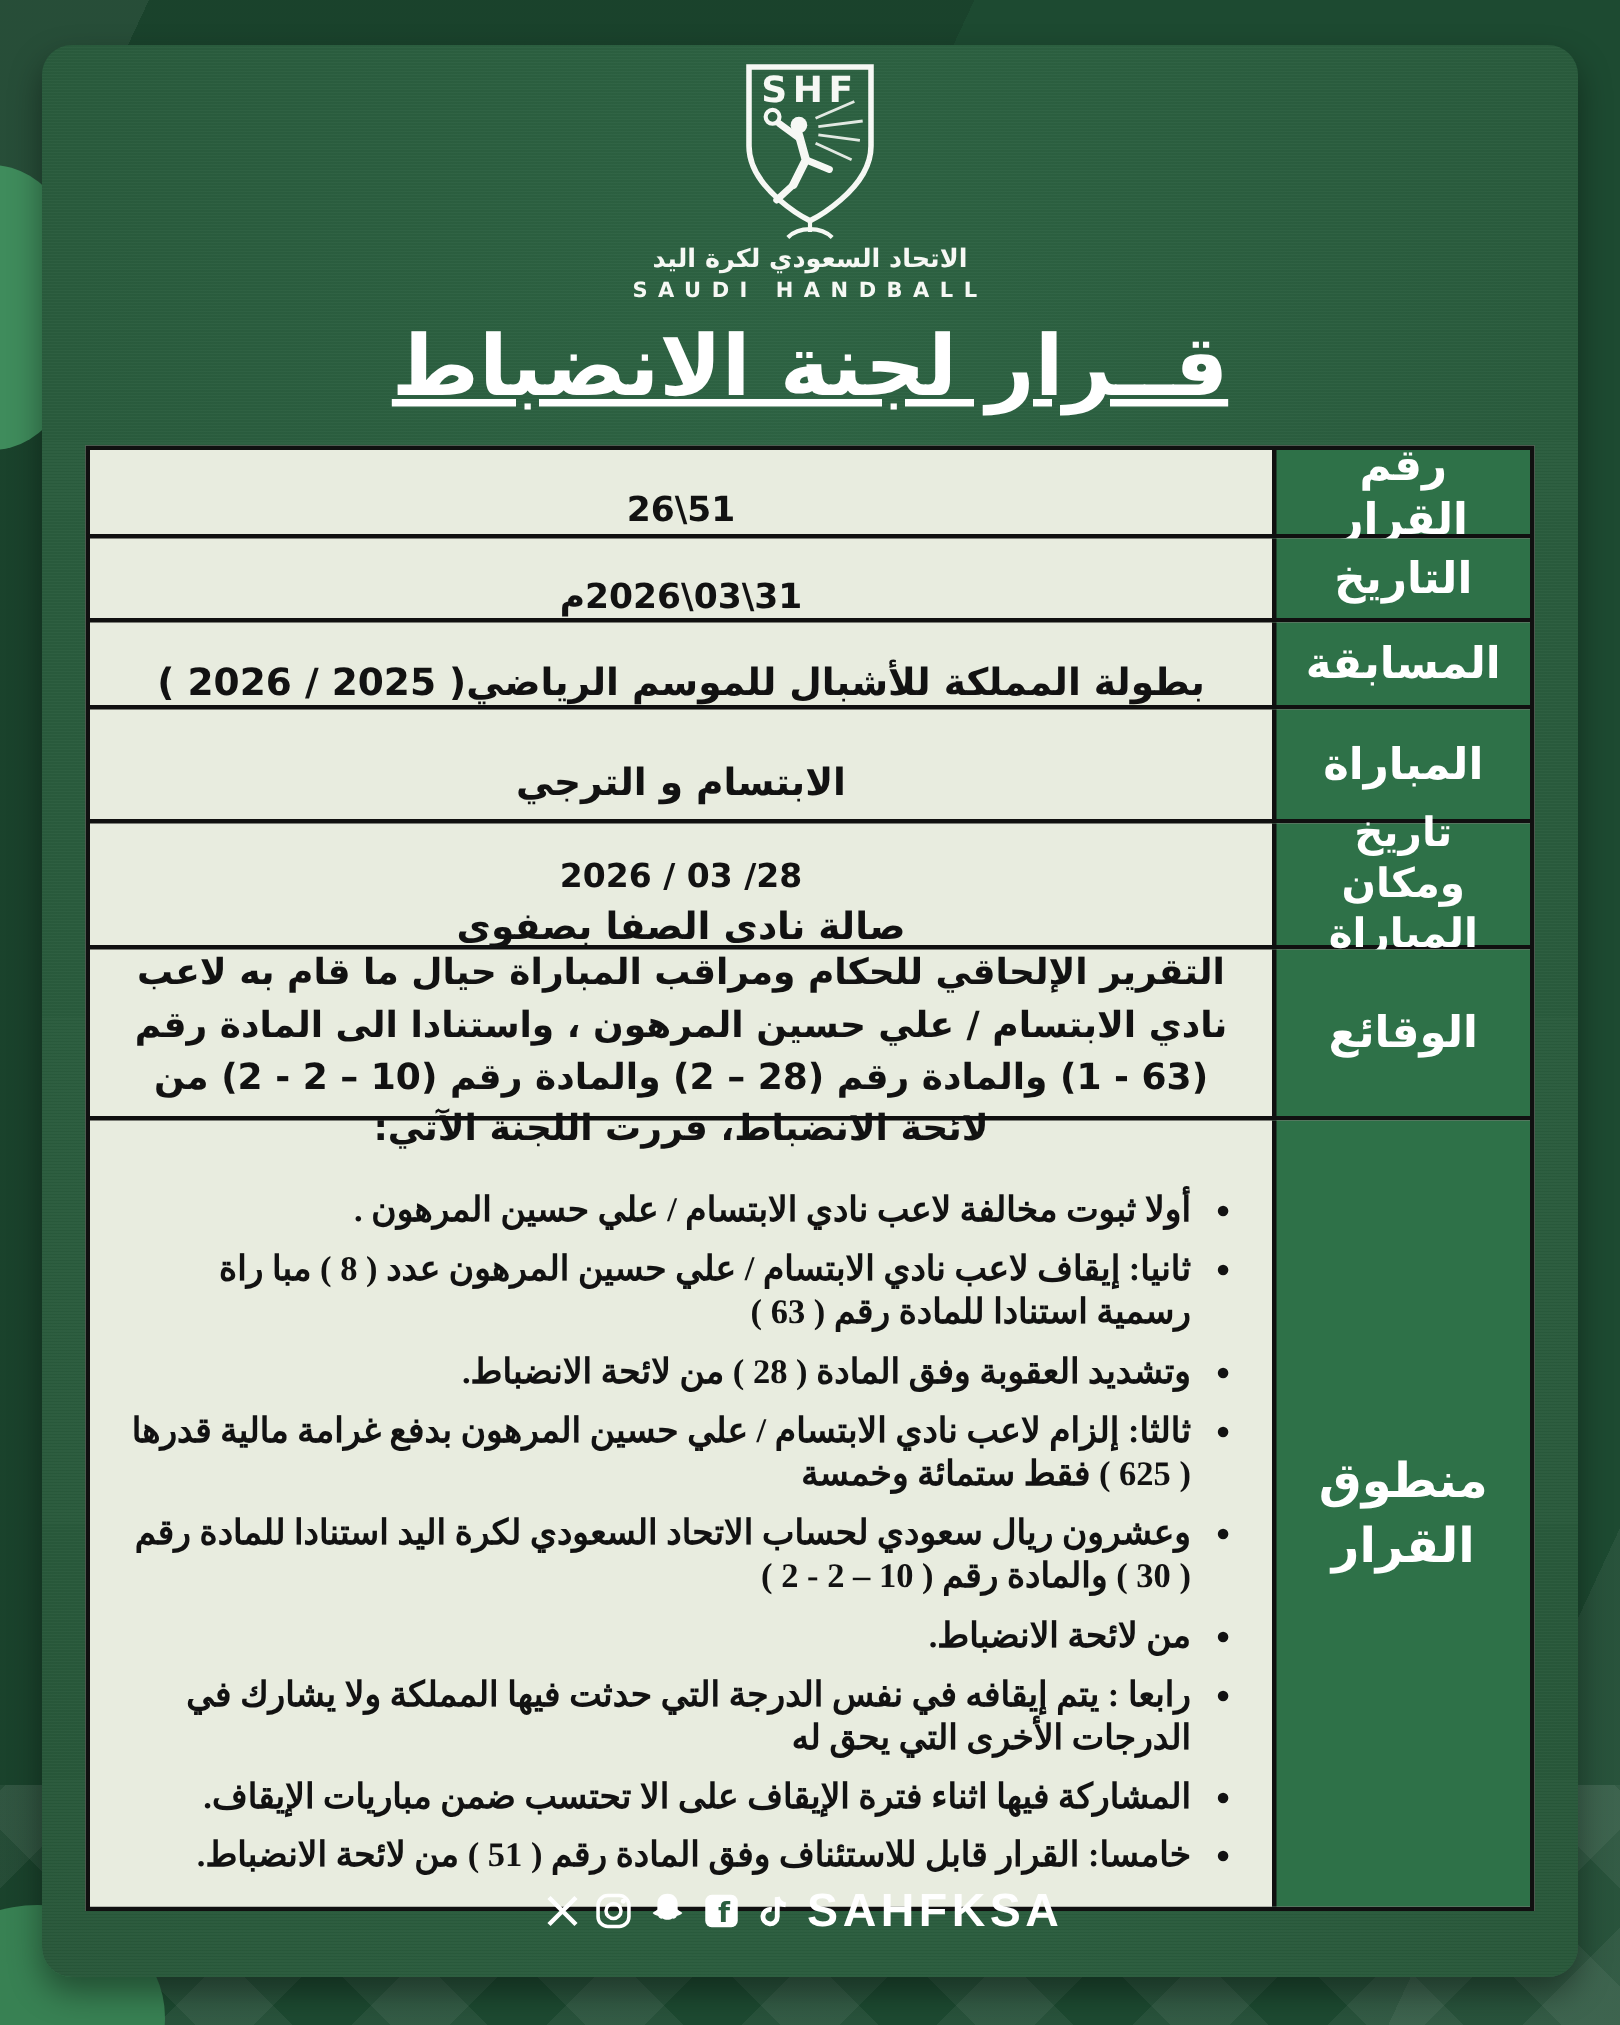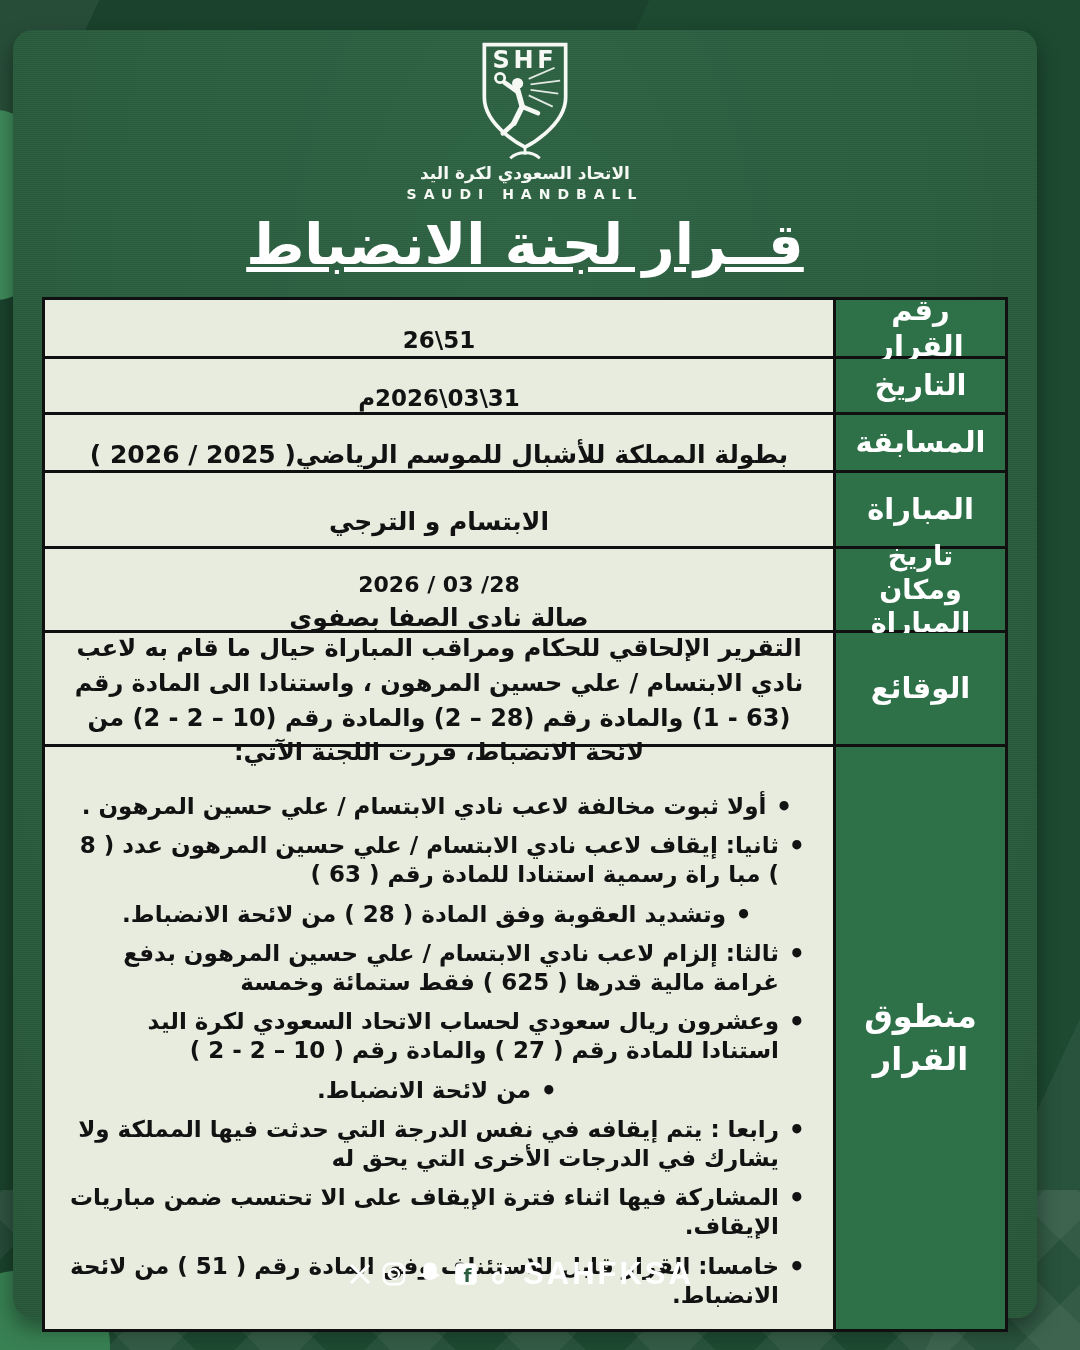--- a/index.html
+++ b/index.html
@@ -26,21 +26,21 @@
   .bg-blob-left {
     position:absolute; left:-70px; top:110px; width:130px; height:190px;
     background:#3f8c5c; border-radius:50%;
   }
   .bg-blob-bottom {
     position:absolute; left:-60px; bottom:-70px; width:170px; height:150px;
     background:#388153; border-radius:50%;
   }
   
   .card {
-    position:absolute; left:13px; top:30px; width:1024px; height:1288px;
+    position:absolute; left:28px; top:30px; width:1024px; height:1288px;
     border-radius:20px;
     background:
       repeating-linear-gradient(0deg, rgba(255,255,255,0.020) 0 1px, rgba(0,0,0,0.025) 1px 2px),
       radial-gradient(ellipse at 50% 25%, #2e6444 0%, #2a5c3d 70%, #285739 100%);
     box-shadow: 0 10px 22px rgba(0,0,0,0.40);
   }
   
   .logo-block { text-align:center; padding-top:10px; color:#f6f8f4; }
   .logo-block svg { display:block; margin:0 auto; }
   .logo-ar { font-size:17px; font-weight:700; margin-top:1px; }
@@ -73,21 +73,21 @@
   .row-comp  { height:58px; }  .row-comp .cell-value { font-size:25px; }
   .row-match { height:76px; }  .row-match .cell-value { font-size:25px; }
   .row-when  { height:84px; }
   .row-when .cell-label { font-size:27px; }
   .row-when .line1 { font-size:22px; }
   .row-when .line2 { font-size:25px; margin-top:6px; }
   .row-facts { height:114px; }
   .row-facts .cell-value { font-size:24px; line-height:1.45; padding:6px 16px; }
   .row-verdict .cell-label { font-size:32px; line-height:1.35; }
   .row-verdict .cell-value {
-    align-items:center; text-align:right; justify-content:center; padding:16px 24px 14px;
+    align-items:flex-start; text-align:right; justify-content:center; padding:16px 24px 14px;font-family:Liberation Serif, serif;
   }
   .bullet {
     position:relative; padding-right:30px; margin:5px 0;
     font-size:23px; line-height:1.27; font-weight:700;
   }
   .bullet::before { content:"\2022"; position:absolute; right:4px; top:-1px; font-size:26px; }
   
   .footer {
     position:absolute; left:0; right:0; bottom:26px;
     display:flex; align-items:center; justify-content:center; gap:9px; color:#ffffff;
@@ -174,21 +174,21 @@
       <div class="cell-value">التقرير الإلحاقي للحكام ومراقب المباراة حيال ما قام به لاعب نادي الابتسام / علي حسين المرهون ، واستنادا الى المادة رقم (63 - 1)  والمادة رقم (28 – 2) والمادة رقم (10 – 2 - 2) من لائحة الانضباط، قررت اللجنة الآتي:</div>
     </div>
 
     <div class="row row-verdict">
       <div class="cell-label">منطوق القرار</div>
       <div class="cell-value">
         <div class="bullet">أولا ثبوت مخالفة لاعب نادي الابتسام / علي حسين المرهون .</div>
         <div class="bullet">ثانيا: إيقاف لاعب نادي الابتسام / علي حسين المرهون عدد ( 8 ) مبا راة رسمية استنادا للمادة رقم ( 63 )</div>
         <div class="bullet">وتشديد العقوبة وفق المادة ( 28 ) من لائحة الانضباط.</div>
         <div class="bullet">ثالثا: إلزام لاعب نادي الابتسام / علي حسين المرهون بدفع غرامة مالية قدرها ( 625 ) فقط ستمائة وخمسة</div>
-        <div class="bullet">وعشرون ريال سعودي لحساب الاتحاد السعودي لكرة اليد استنادا للمادة رقم ( 27 ) والمادة رقم ( 10 – 2 - 2 )</div>
+        <div class="bullet">وعشرون ريال سعودي لحساب الاتحاد السعودي لكرة اليد استنادا للمادة رقم ( 30 ) والمادة رقم ( 10 – 2 - 2 )</div>
         <div class="bullet">من لائحة الانضباط.</div>
         <div class="bullet">رابعا : يتم إيقافه في نفس الدرجة التي حدثت فيها المملكة ولا يشارك في الدرجات الأخرى التي يحق له</div>
         <div class="bullet">المشاركة فيها اثناء فترة الإيقاف على الا تحتسب ضمن مباريات الإيقاف.</div>
         <div class="bullet">خامسا: القرار قابل للاستئناف وفق المادة رقم ( 51 ) من لائحة الانضباط.</div>
       </div>
     </div>
 
   </div>
 
   <div class="footer">

